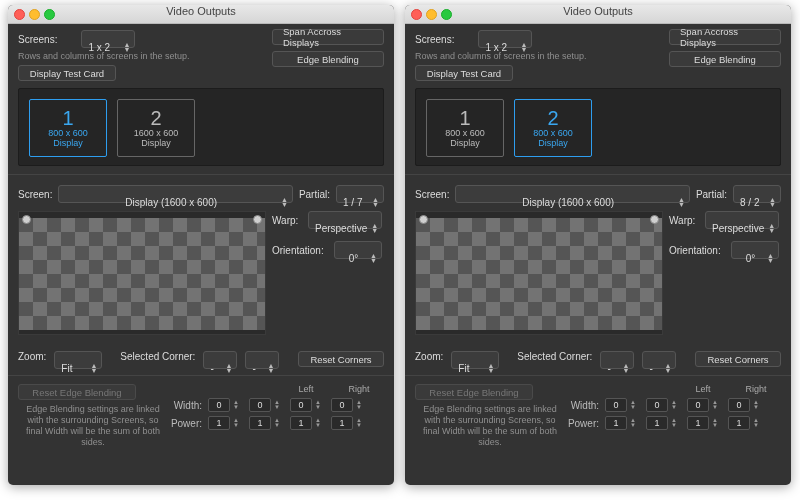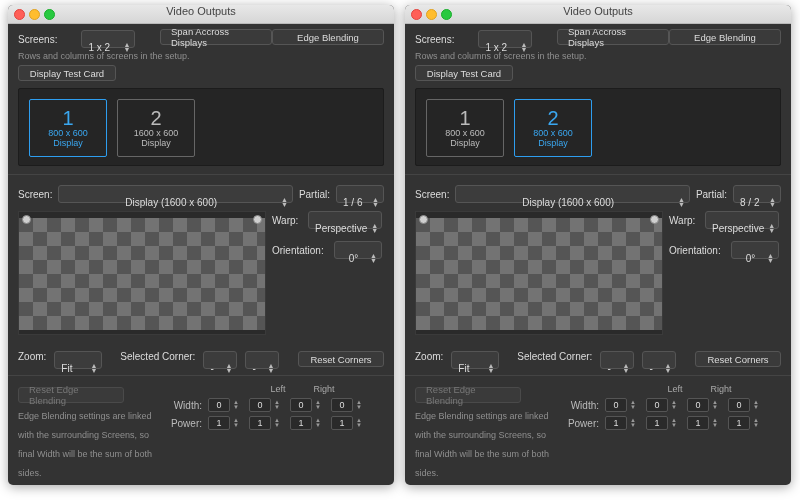--- a/index.html
+++ b/index.html
@@ -96,22 +96,22 @@
     color: #ddd;
     font-size: 9.5px;
     box-sizing: border-box;
   }
   .btn.disabled { color: #777; border-color: #4a4a4a; }
   .top-right-btns {
     position: absolute;
     right: 10px;
     top: 24px;
     display: flex;
-    flex-direction: row;
-    gap: 0;
+    flex-direction: column;
+    gap: 6px;
     align-items: center;
   }
   .top-right-btns .btn { width: 112px; }
   .screens-block {
     position: relative;
     height: 52px;
   }
   .screens-block .btn-test {
     margin-top: 4px;
     width: 98px;
@@ -202,22 +202,22 @@
   .zoom-row .select.zoom { width: 48px; }
   .zoom-row .spacer { flex: 1; }
   .eb-section {
     margin-top: 8px;
   }
   .eb-grid {
     position: relative;
   }
   .eb-head {
     display: flex;
-    gap: 10px;
-    margin-left: 92px;
+    gap: 17px;
+    margin-left: 120px;
     color: #aaa;
     font-size: 9px;
     margin-bottom: 2px;
   }
   .eb-head span { width: 36px; text-align:center; }
   .eb-row {
     display: flex;
     align-items: center;
     gap: 6px;
     margin-top: 4px;
@@ -248,22 +248,22 @@
     color: #999;
     font-size: 6px;
     line-height: 5px;
   }
   .eb-left {
     position: absolute;
     left: 0;
     top: 0;
     width: 150px;
   }
-  .eb-left .btn { width: 106px; margin-bottom: 4px; }
-  .eb-left .muted { line-height: 19px; display:block; }
+  .eb-left .btn { width: 118px; margin-bottom: 4px; }
+  .eb-left .muted { line-height: 11px; display:block;text-align:center; }
   .eb-right-block { margin-left: 150px; }
   .hr-mini {
     height: 1px;
     background: #444;
     margin: 6px -10px;
   }
 </style>
 </head>
 <body>
 <div class="stage">
@@ -320,21 +320,21 @@
       <span class="label">Screen:</span>
       <div class="select wide">
         <span style="margin:0 auto">Display (1600 x 600)</span>
         <span class="arrows">
               <span>▲</span>
               <span>▼</span>
             </span>
       </div>
       <span class="label">Partial:</span>
       <div class="select" style="width:48px">
-        <span>1 / 6</span>
+        <span>1 / 7</span>
         <span class="arrows">
               <span>▲</span>
               <span>▼</span>
             </span>
       </div>
     </div>
 
     <div class="checker-area">
       <div class="checker-box">
         <div class="checker"></div>

